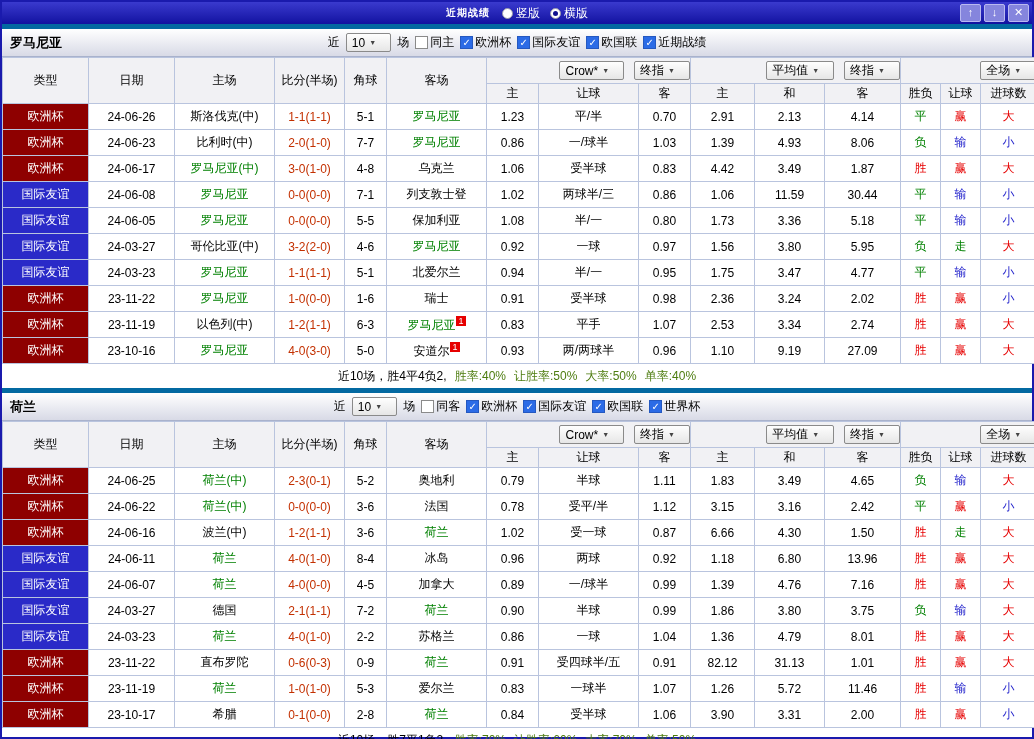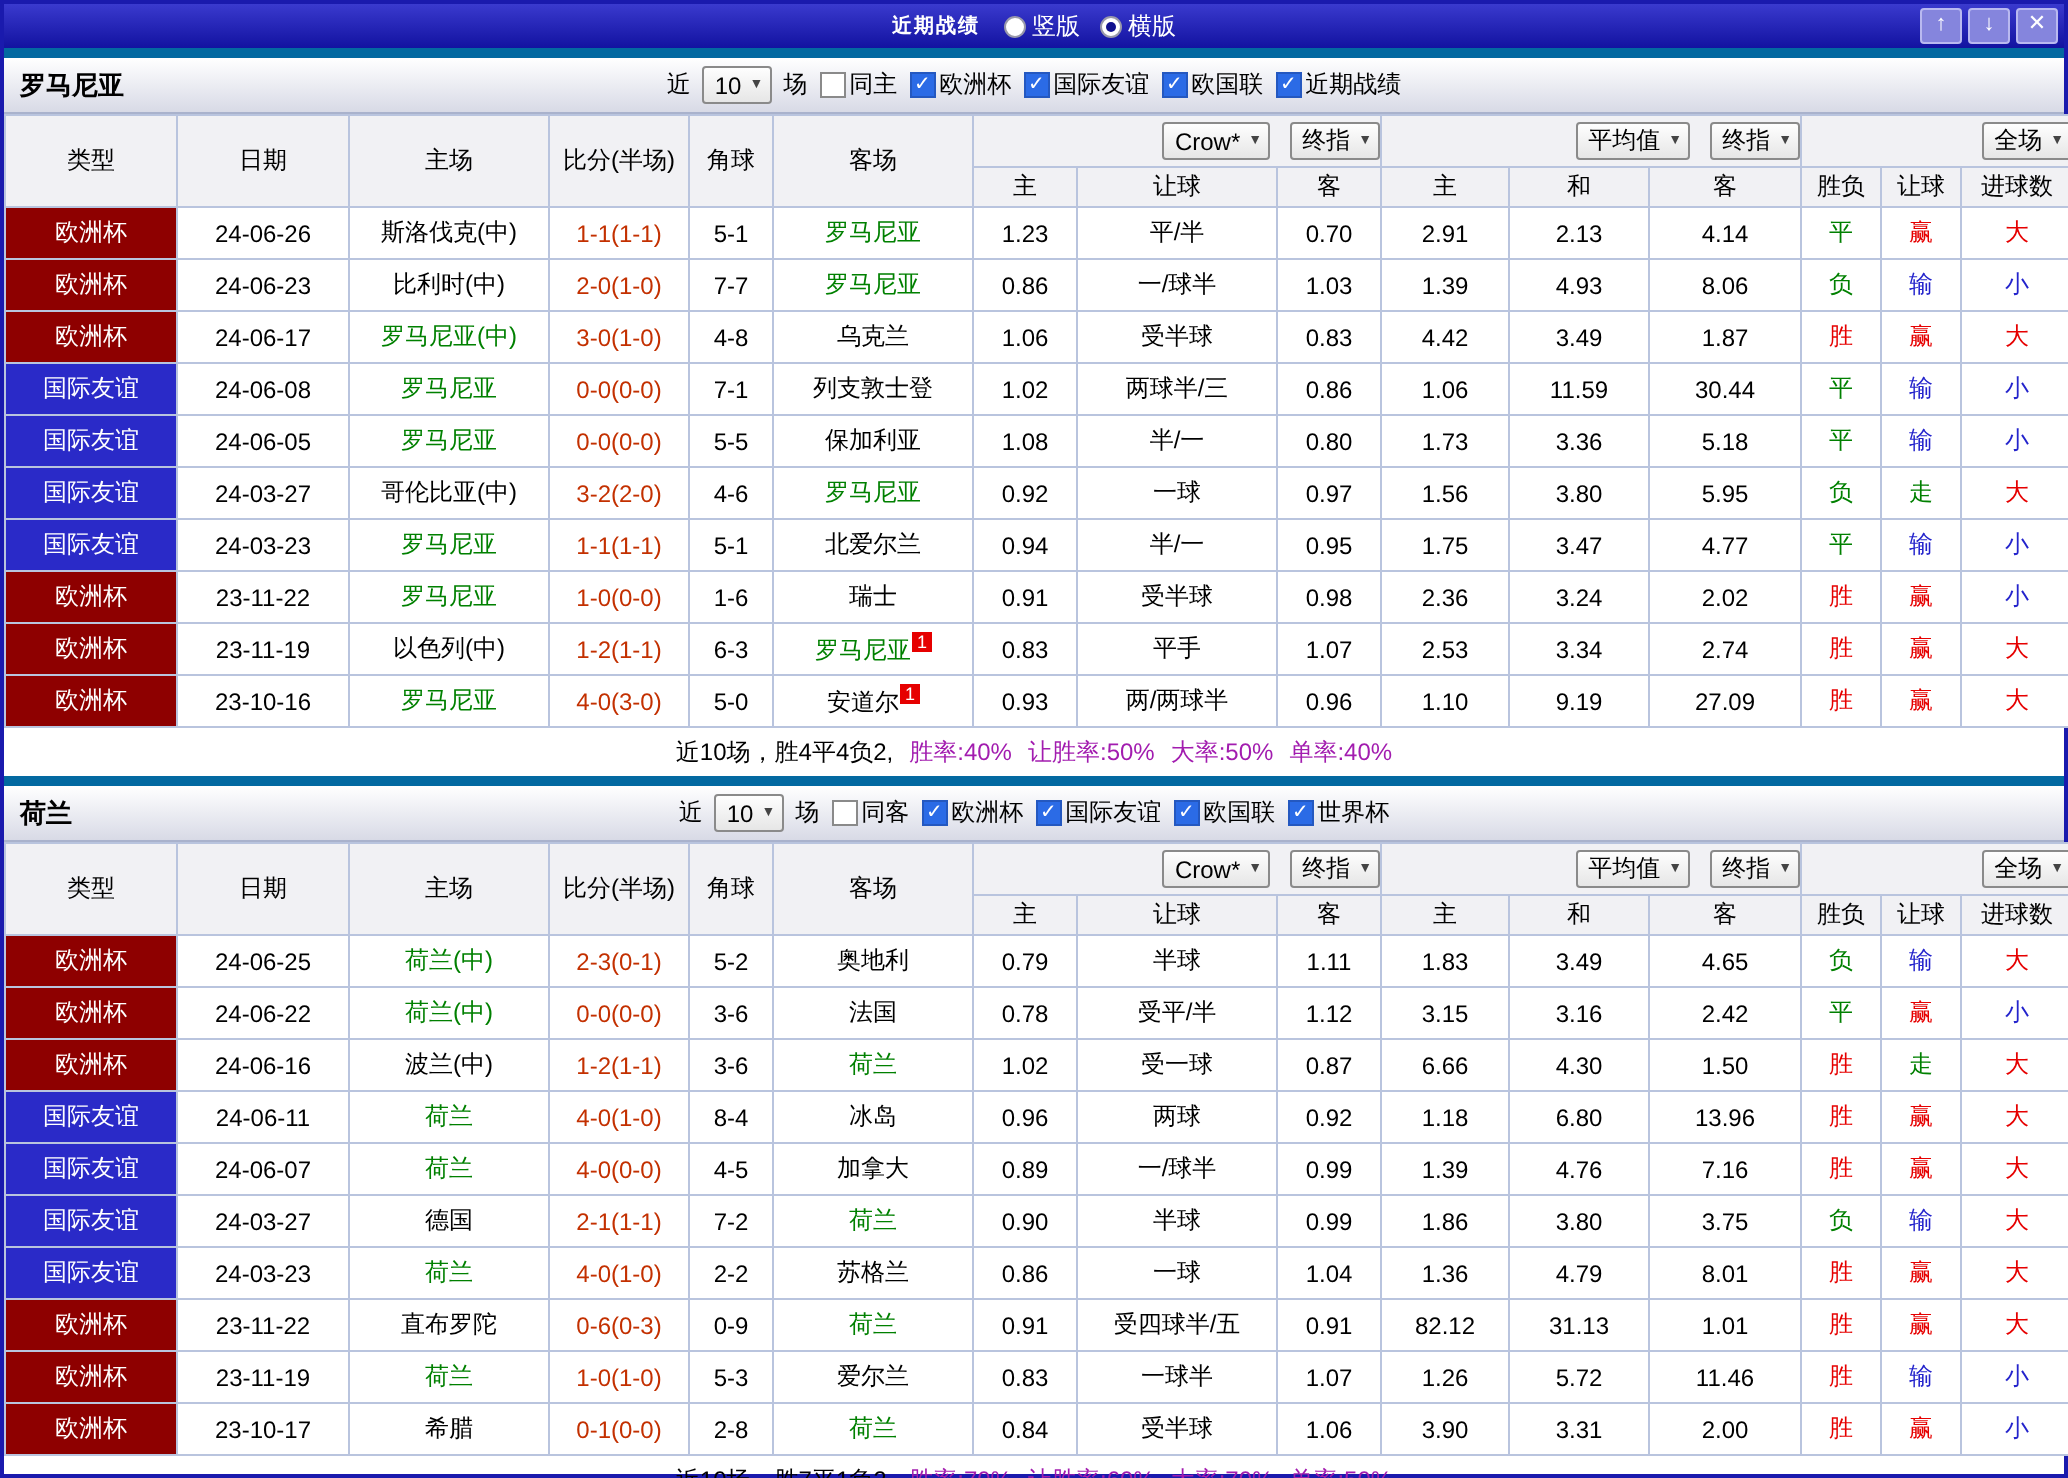--- a/index.html
+++ b/index.html
@@ -14,39 +14,39 @@
 .rdot.on:after{content:"";position:absolute;left:2px;top:2px;right:2px;bottom:2px;background:#10108e;border-radius:50%;}
 .tb-buttons{position:absolute;right:3px;top:2px;display:flex;gap:3px;}
 .tb-btn{width:21px;height:18px;background:#8585dd;border:1px solid #b9b9f0;border-radius:2px;color:#fff;text-align:center;line-height:15px;font-size:11px;cursor:pointer;}
 .section{border-top:5px solid #0369a1;}
 .section-header{height:28px;background:linear-gradient(180deg,#ffffff,#d8dae6);border-bottom:1px solid #a9b2cc;display:flex;align-items:center;position:relative;}
 .team-name{position:absolute;left:8px;font-weight:700;font-size:13px;color:#000;}
 .filter-bar{flex:1;display:flex;align-items:center;justify-content:center;gap:6px;}
 .chk{display:inline-flex;align-items:center;gap:2px;cursor:pointer;}
 .cb{width:13px;height:13px;border:1px solid #8a8a8a;background:#fff;color:#fff;font-size:10px;line-height:11px;text-align:center;display:inline-block;}
 .cb.on{background:#2b6be6;border-color:#2458c0;}
-.fsel{display:inline-flex;align-items:center;gap:4px;height:19px;padding:0 3px 0 5px;background:linear-gradient(#fefefe,#e6e6e6);border:1px solid #8a8a8a;border-radius:2px;cursor:pointer;white-space:nowrap;}
+.fsel{display:inline-flex;align-items:center;gap:4px;height:19px;padding:0 14px 0 5px;background:linear-gradient(#fefefe,#e6e6e6);border:1px solid #8a8a8a;border-radius:2px;cursor:pointer;white-space:nowrap;}
 .fsel .arr{font-size:7px;color:#444;}
 table{width:100%;border-collapse:collapse;table-layout:fixed;}
 th,td{border:1px solid #b9c4de;text-align:center;white-space:nowrap;overflow:hidden;padding:0;}
 thead th{background:#f1f1f4;font-weight:400;color:#000;}
 tr.h1 th{height:26px;}
 tr.h2 th{height:20px;}
 .sel-wrap{display:flex;justify-content:flex-end;align-items:center;gap:10px;}
 tbody td{height:26px;font-size:12px;background:#fff;color:#000;}
 td.type{color:#fff;}
 td.score{color:#c33000;}
 td.team{cursor:pointer;}
 td.team.hl{color:#008000;}
 .badge{background:#e60000;color:#fff;font-size:9px;line-height:10px;padding:0 2px;margin-left:1px;}
 .c-r{color:#e60000;}
 .c-g{color:#008000;}
 .c-b{color:#2424cc;}
 .summary{height:24px;display:flex;align-items:center;justify-content:center;gap:8px;font-size:12px;color:#000;}
-.summary .stat{color:#a21caf;}
+.summary .stat{color:#4d7c0f;}
 </style>
 </head>
 <body>
 
 <div class="page">
   <div class="titlebar">
     <div class="tb-center">
       <span class="tb-title">近期战绩</span>
       <span class="tb-radios">
           <label class="tb-radio">

